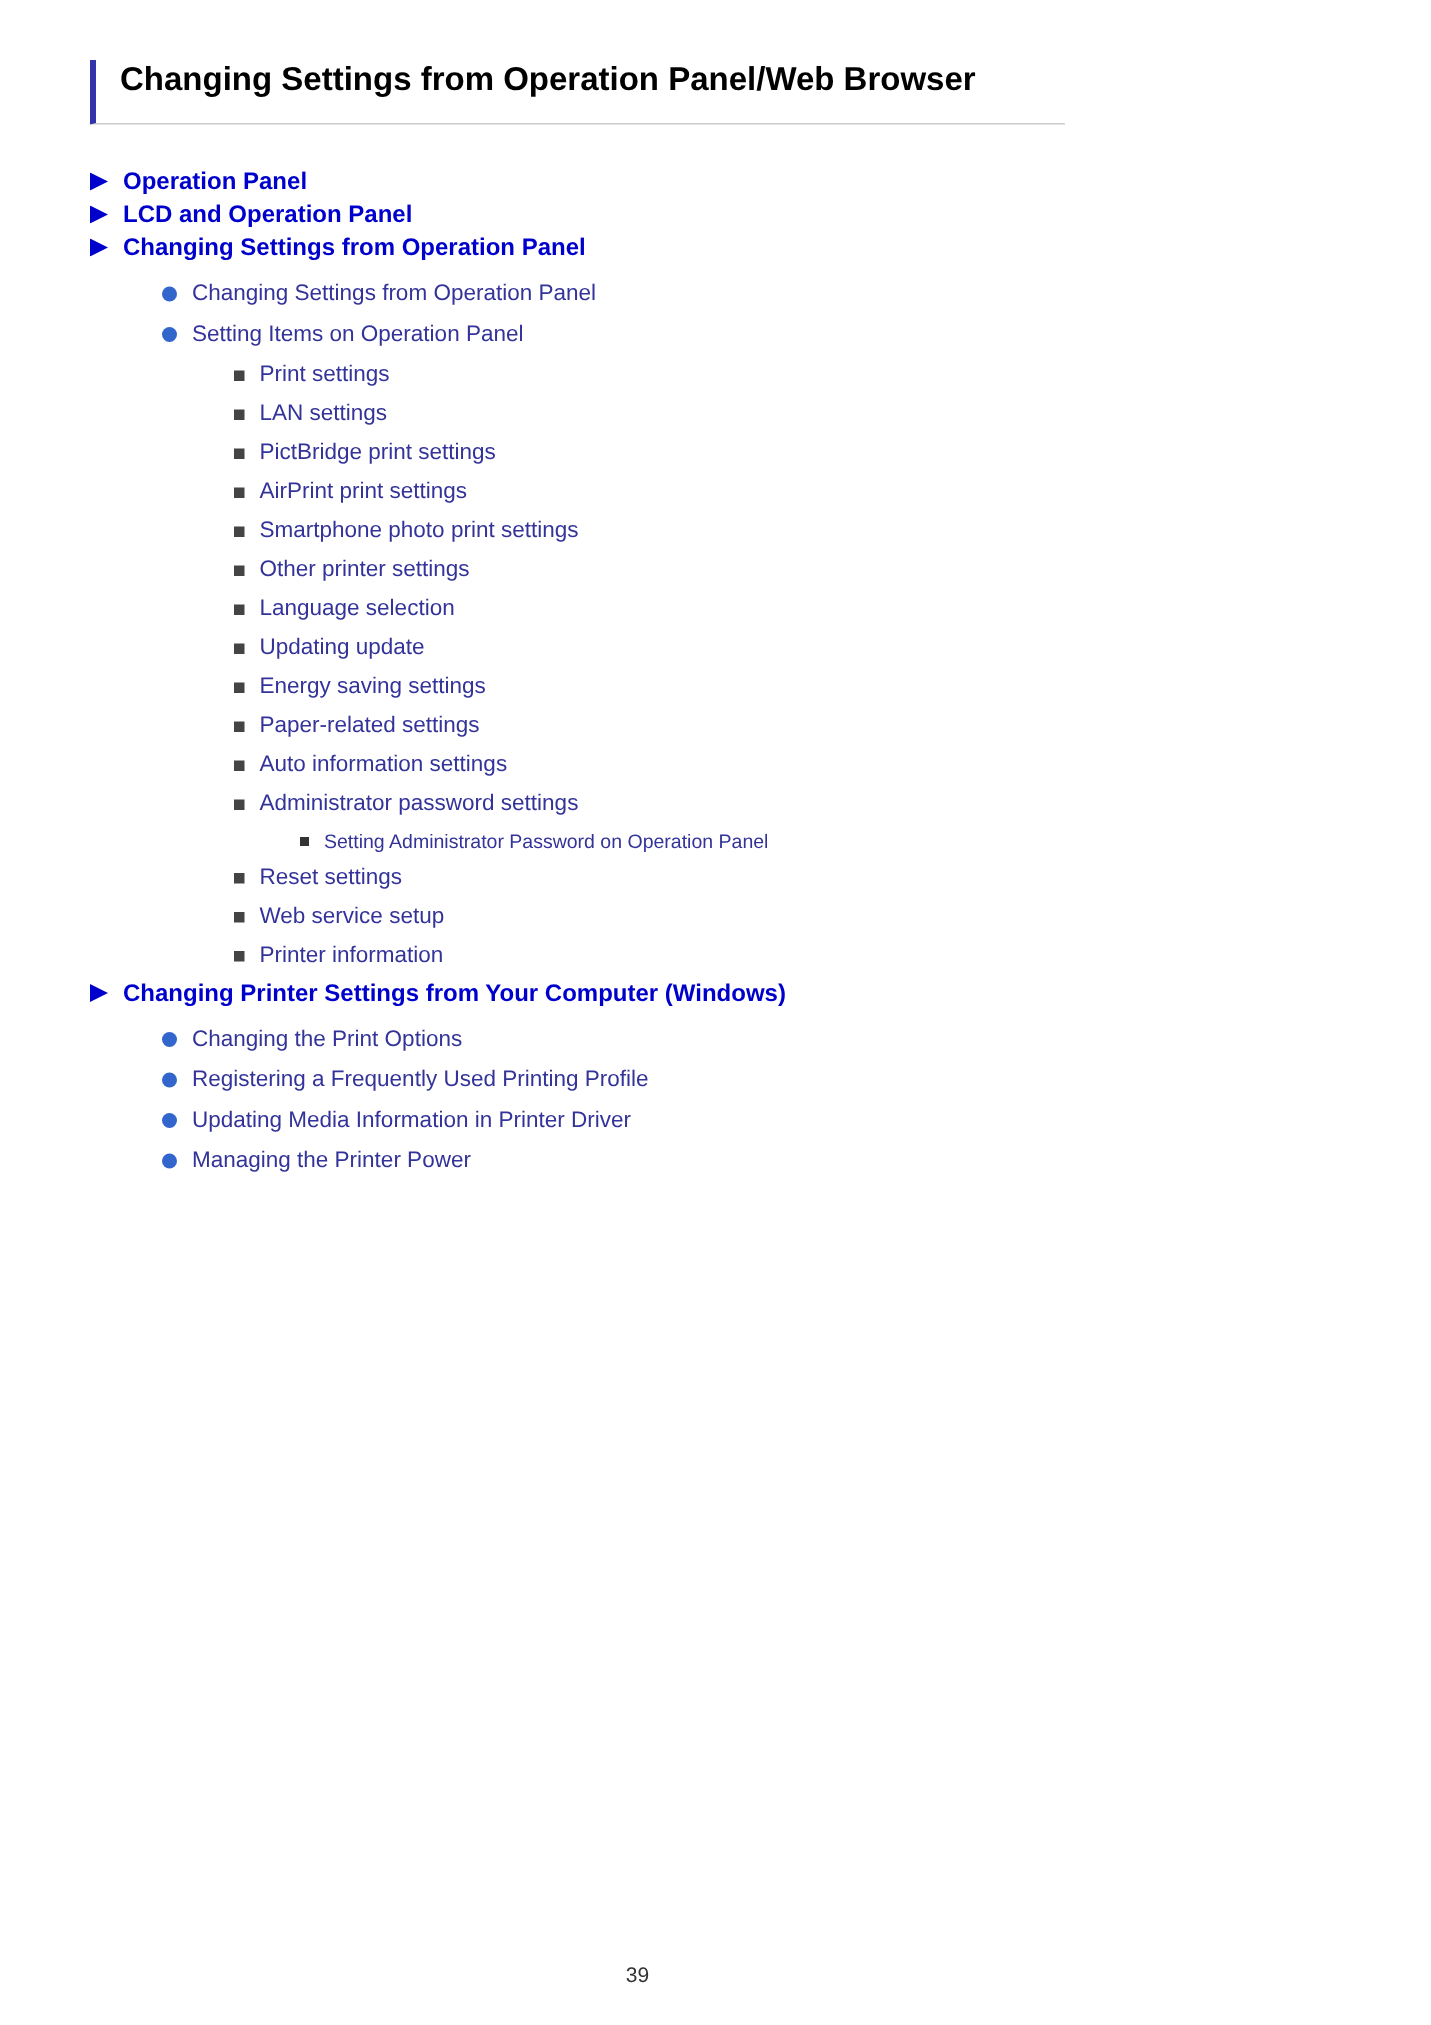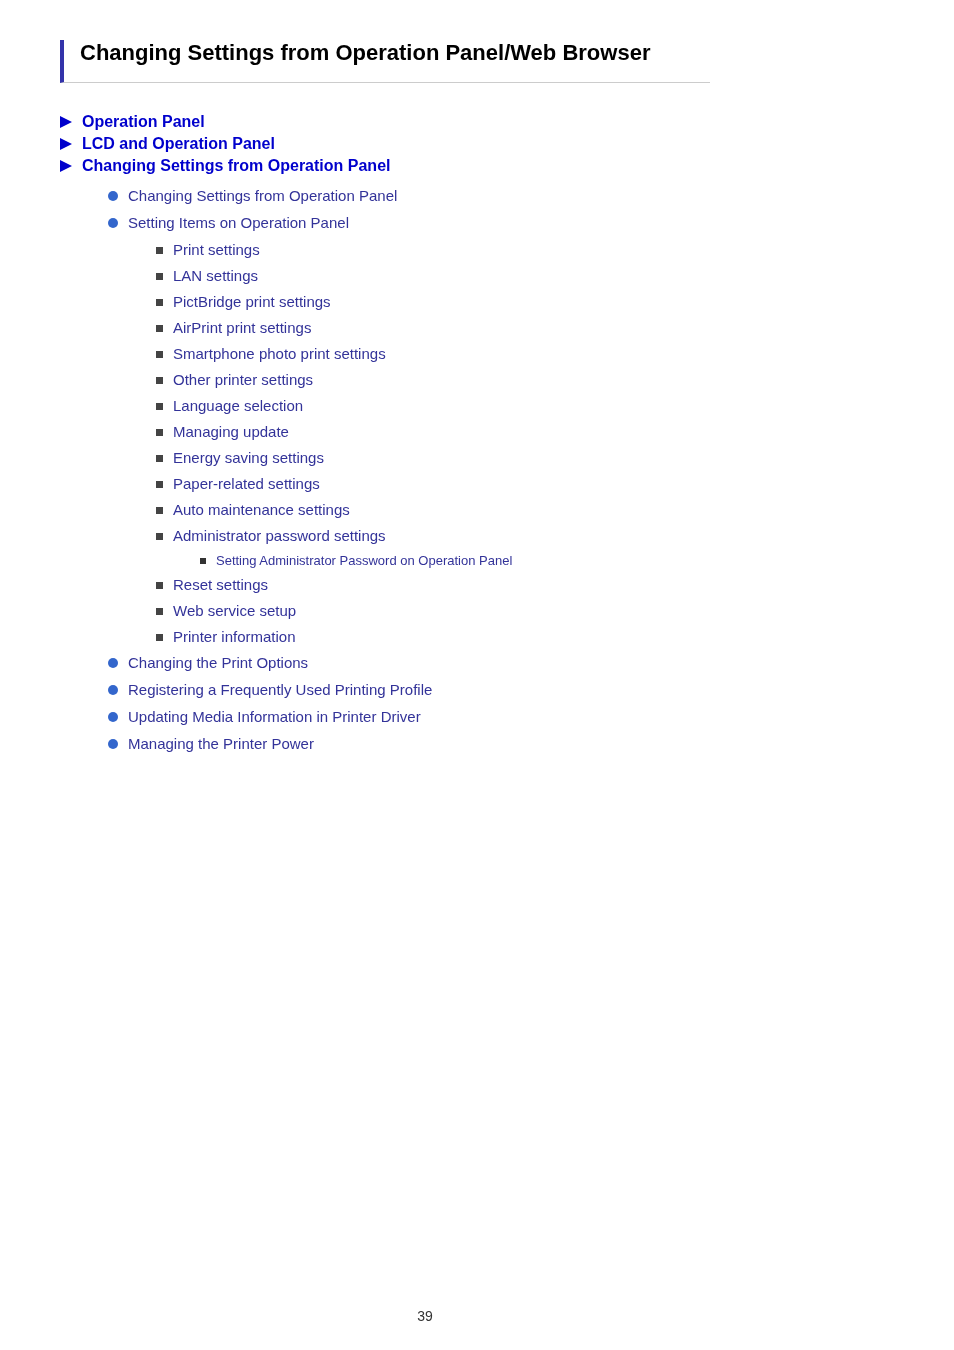--- a/index.html
+++ b/index.html
@@ -237,37 +237,37 @@
               <a href="#">Other printer settings</a>
             </div>
 
             <div class="level3">
               <span class="square-bullet"></span>
               <a href="#">Language selection</a>
             </div>
 
             <div class="level3">
               <span class="square-bullet"></span>
-              <a href="#">Managing update</a>
+              <a href="#">Updating update</a>
             </div>
 
             <div class="level3">
               <span class="square-bullet"></span>
               <a href="#">Energy saving settings</a>
             </div>
 
             <div class="level3">
               <span class="square-bullet"></span>
               <a href="#">Paper-related settings</a>
             </div>
 
 
             <div class="level3">
               <span class="square-bullet"></span>
-              <a href="#">Auto maintenance settings</a>
+              <a href="#">Auto information settings</a>
             </div>
 
             <div class="section-group">
               <div class="level3">
                 <span class="square-bullet"></span>
                 <a href="#">Administrator password settings</a>
               </div>
 
               <div class="level4">
                 <span class="square-bullet"></span>
@@ -289,20 +289,28 @@
               <span class="square-bullet"></span>
               <a href="#">Printer information</a>
             </div>
 
           </div>
         </div>
       </div>
     </div>
 
     <div class="section-group">
+      <div class="level1">
+        <span class="arrow-icon">
+          <svg viewBox="0 0 10 10" xmlns="http://www.w3.org/2000/svg">
+            <polygon points="0,0 10,5 0,10" fill="#0000cc"></polygon>
+          </svg>
+        </span>
+        <a href="#">Changing Printer Settings from Your Computer (Windows)</a>
+      </div>
 
       <div class="sub-items">
 
         <div class="level2">
           <span class="circle-bullet"></span>
           <a href="#">Changing the Print Options</a>
         </div>
 
         <div class="level2">
           <span class="circle-bullet"></span>

